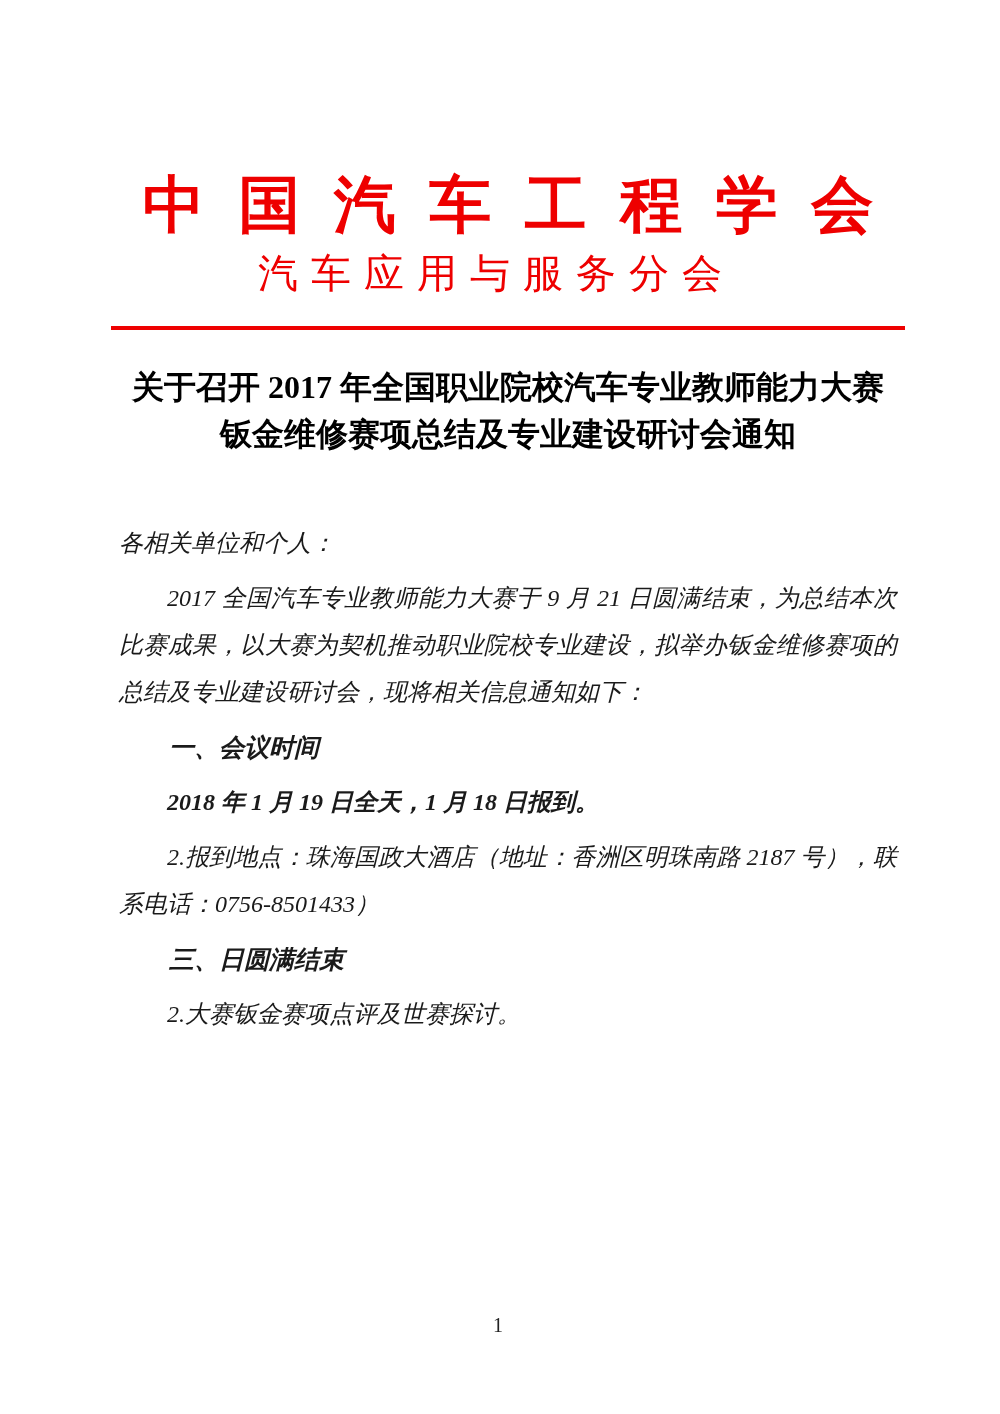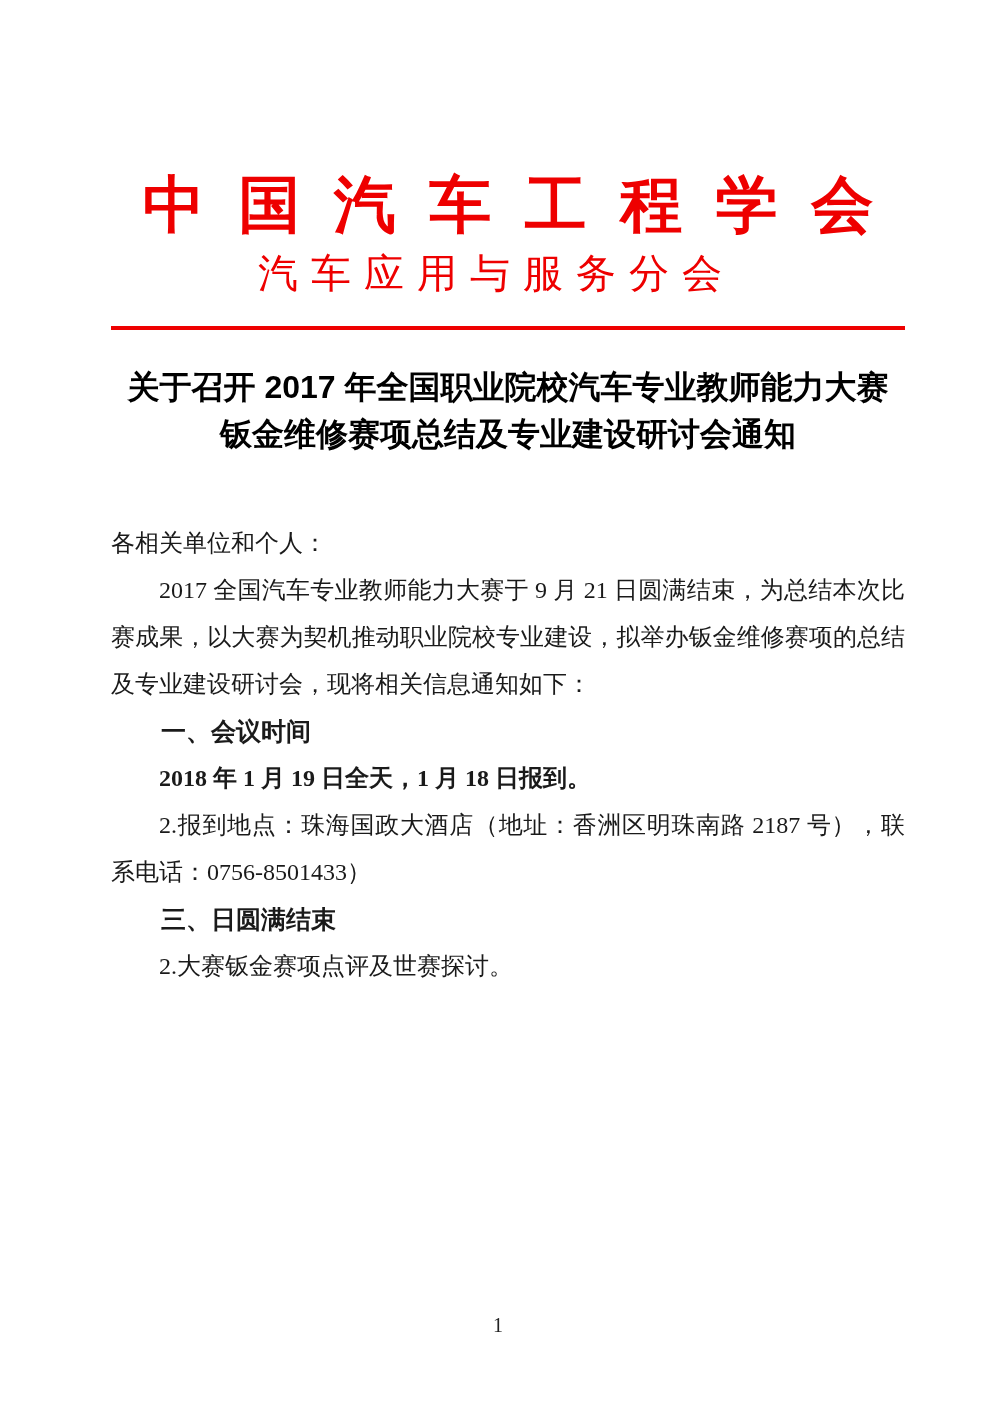--- a/index.html
+++ b/index.html
@@ -47,37 +47,38 @@
     width: 794px;
     height: 4px;
     margin-top: 28px;
     background: #ee0000;
   }
 
   
   .doc-title {
     margin: 34px 0 0 0;
     text-align: center;
-    font-family: Liberation Sans, sans-serif;
+    font-family: Liberation Serif, serif;
     font-weight: 700;
     font-size: 32px;
     line-height: 47px;
     color: #000000;
   }
   .doc-title span { display: block; }
 
   
   .doc-body {
     margin-top: 62px;
     font-size: 24px;
     line-height: 47px;
   }
   .doc-body p {
-    margin: 0;
+    margin: 8px;
     text-align: justify;
+    font-style: italic;
   }
   .indent { text-indent: 2em; }
   .section-heading {
     text-indent: 2em;
     font-weight: 600;
     font-size: 25px;
     text-align: left;
   }
   .kai { font-weight: 600; }
 

